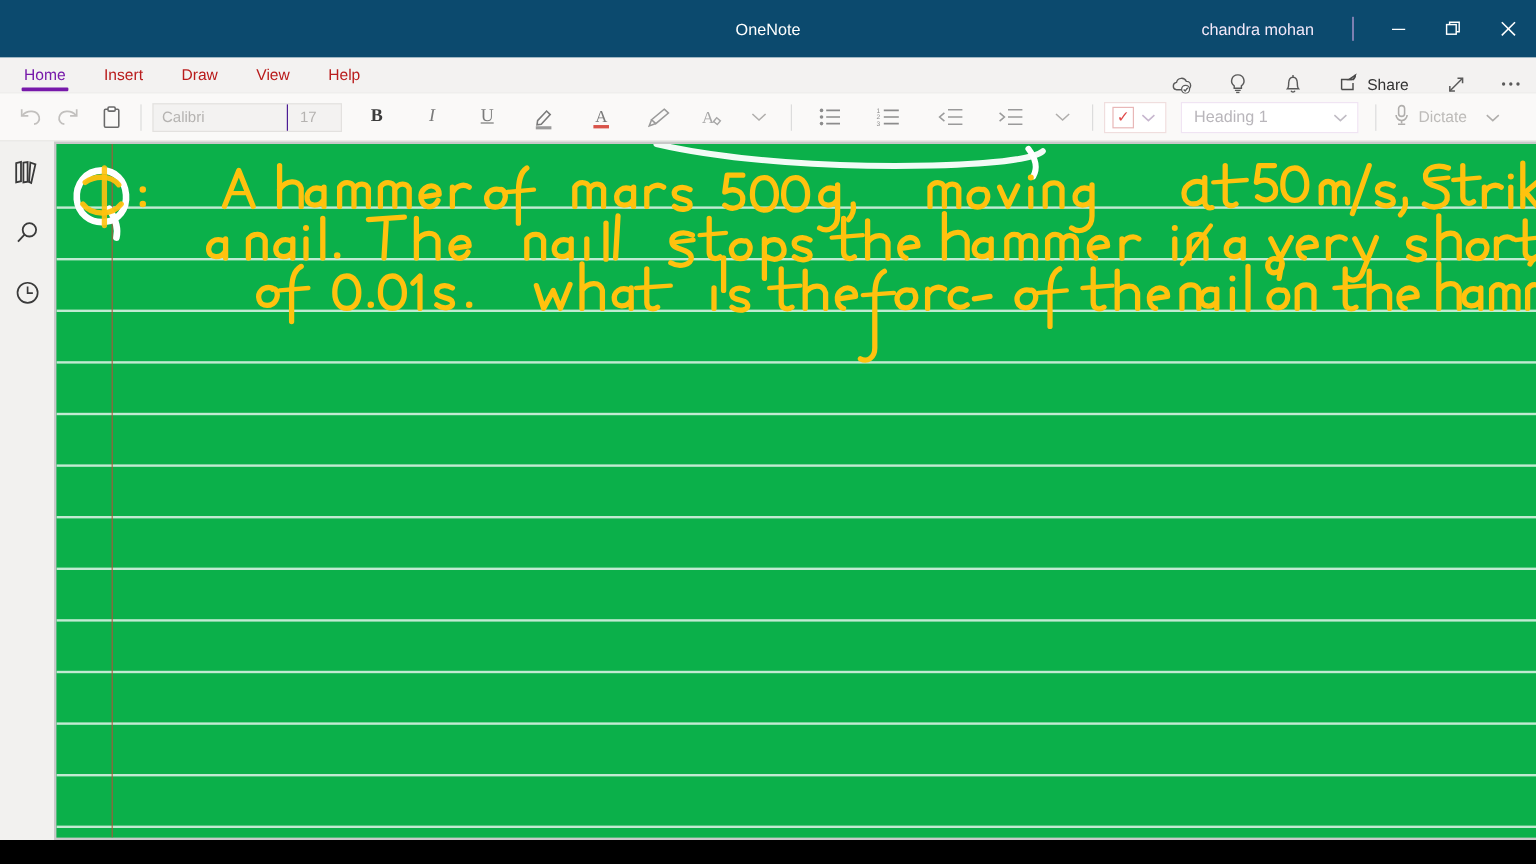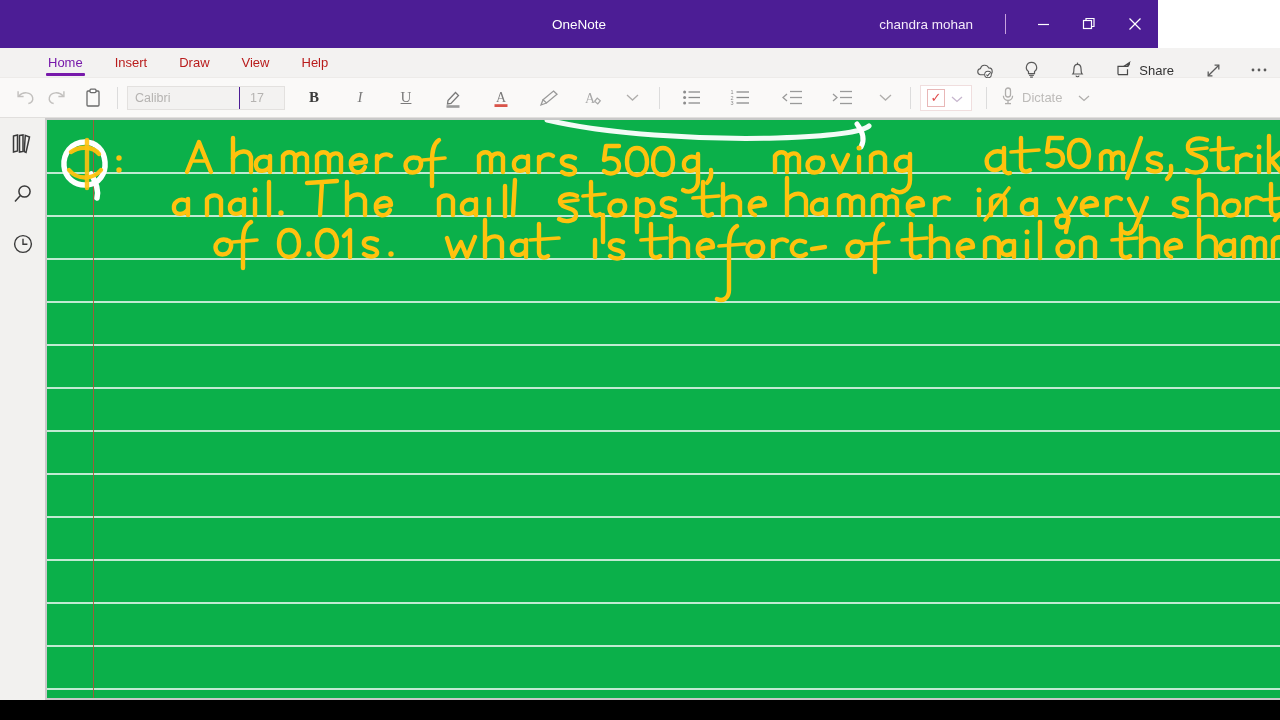--- a/index.html
+++ b/index.html
@@ -12,22 +12,22 @@
   #app {
     position: relative;
     width: 1280px; height: 720px;
     background: #ffffff;
     overflow: hidden;
   }
 
   
   .titlebar {
     position: absolute; top: 0; left: 0;
-    width: 1158px; height: 48px;
-    background: #4c1d95;
+    width: 1280px; height: 48px;
+    background: #0c4a6e;
     display: flex; align-items: center; padding-left: 40px;
   }
   .logo-block {
     position: absolute; left: 8px; top: 14px;
     width: 234px; height: 48px;
     background: #ffffff;
     display: flex; align-items: center;
     padding-left: 8px;
     z-index: 40;
   }
@@ -224,21 +224,21 @@
         <svg width="14" height="14" viewBox="0 0 14 14">
           <line x1="1.5" y1="1.5" x2="12.5" y2="12.5" stroke="#fff" stroke-width="1.3"></line>
           <line x1="12.5" y1="1.5" x2="1.5" y2="12.5" stroke="#fff" stroke-width="1.3"></line>
         </svg>
       </div>
     </div>
   </div>
 
 
   <div class="ribbon-tabs">
-    <div class="tabs-left" style="padding-left:32px;">
+    <div class="tabs-left" style="padding-left:4px;">
       <div class="tab active">
         <span>Home</span>
       </div>
       <div class="tab">
         <span>Insert</span>
       </div>
       <div class="tab">
         <span>Draw</span>
       </div>
       <div class="tab">
@@ -413,20 +413,28 @@
 
     <div class="tagbox">
       <span class="tagchk">✓</span>
       <span class="chev" style="padding-right:8px;">
         <svg width="12" height="8" viewBox="0 0 12 8">
             <polyline points="1,2 6,6.5 11,2" fill="none" stroke="#c7b6ce" stroke-width="1.3"></polyline>
           </svg>
       </span>
     </div>
 
+    <div class="stylebox" style="margin-left:12px;">
+      <span>Heading 1</span>
+      <span>
+        <svg width="12" height="8" viewBox="0 0 12 8">
+            <polyline points="1,2 6,6.5 11,2" fill="none" stroke="#c0bcc4" stroke-width="1.3"></polyline>
+          </svg>
+      </span>
+    </div>
 
     <div class="tb-sep" style="margin-left:14px;"></div>
 
     <div class="dictate">
       <span>
         <svg width="16" height="20" viewBox="0 0 16 20">
           <rect x="5.5" y="2" width="5" height="9" rx="2.5" fill="none" stroke="#b0aeac" stroke-width="1.3"></rect>
           <path d="M3.4 9.8 A4.6 4.6 0 0 0 12.6 9.8" fill="none" stroke="#b0aeac" stroke-width="1.3"></path>
           <line x1="8" y1="14.4" x2="8" y2="17" stroke="#b0aeac" stroke-width="1.3"></line>
           <line x1="5" y1="17.6" x2="11" y2="17.6" stroke="#b0aeac" stroke-width="1.3"></line>

